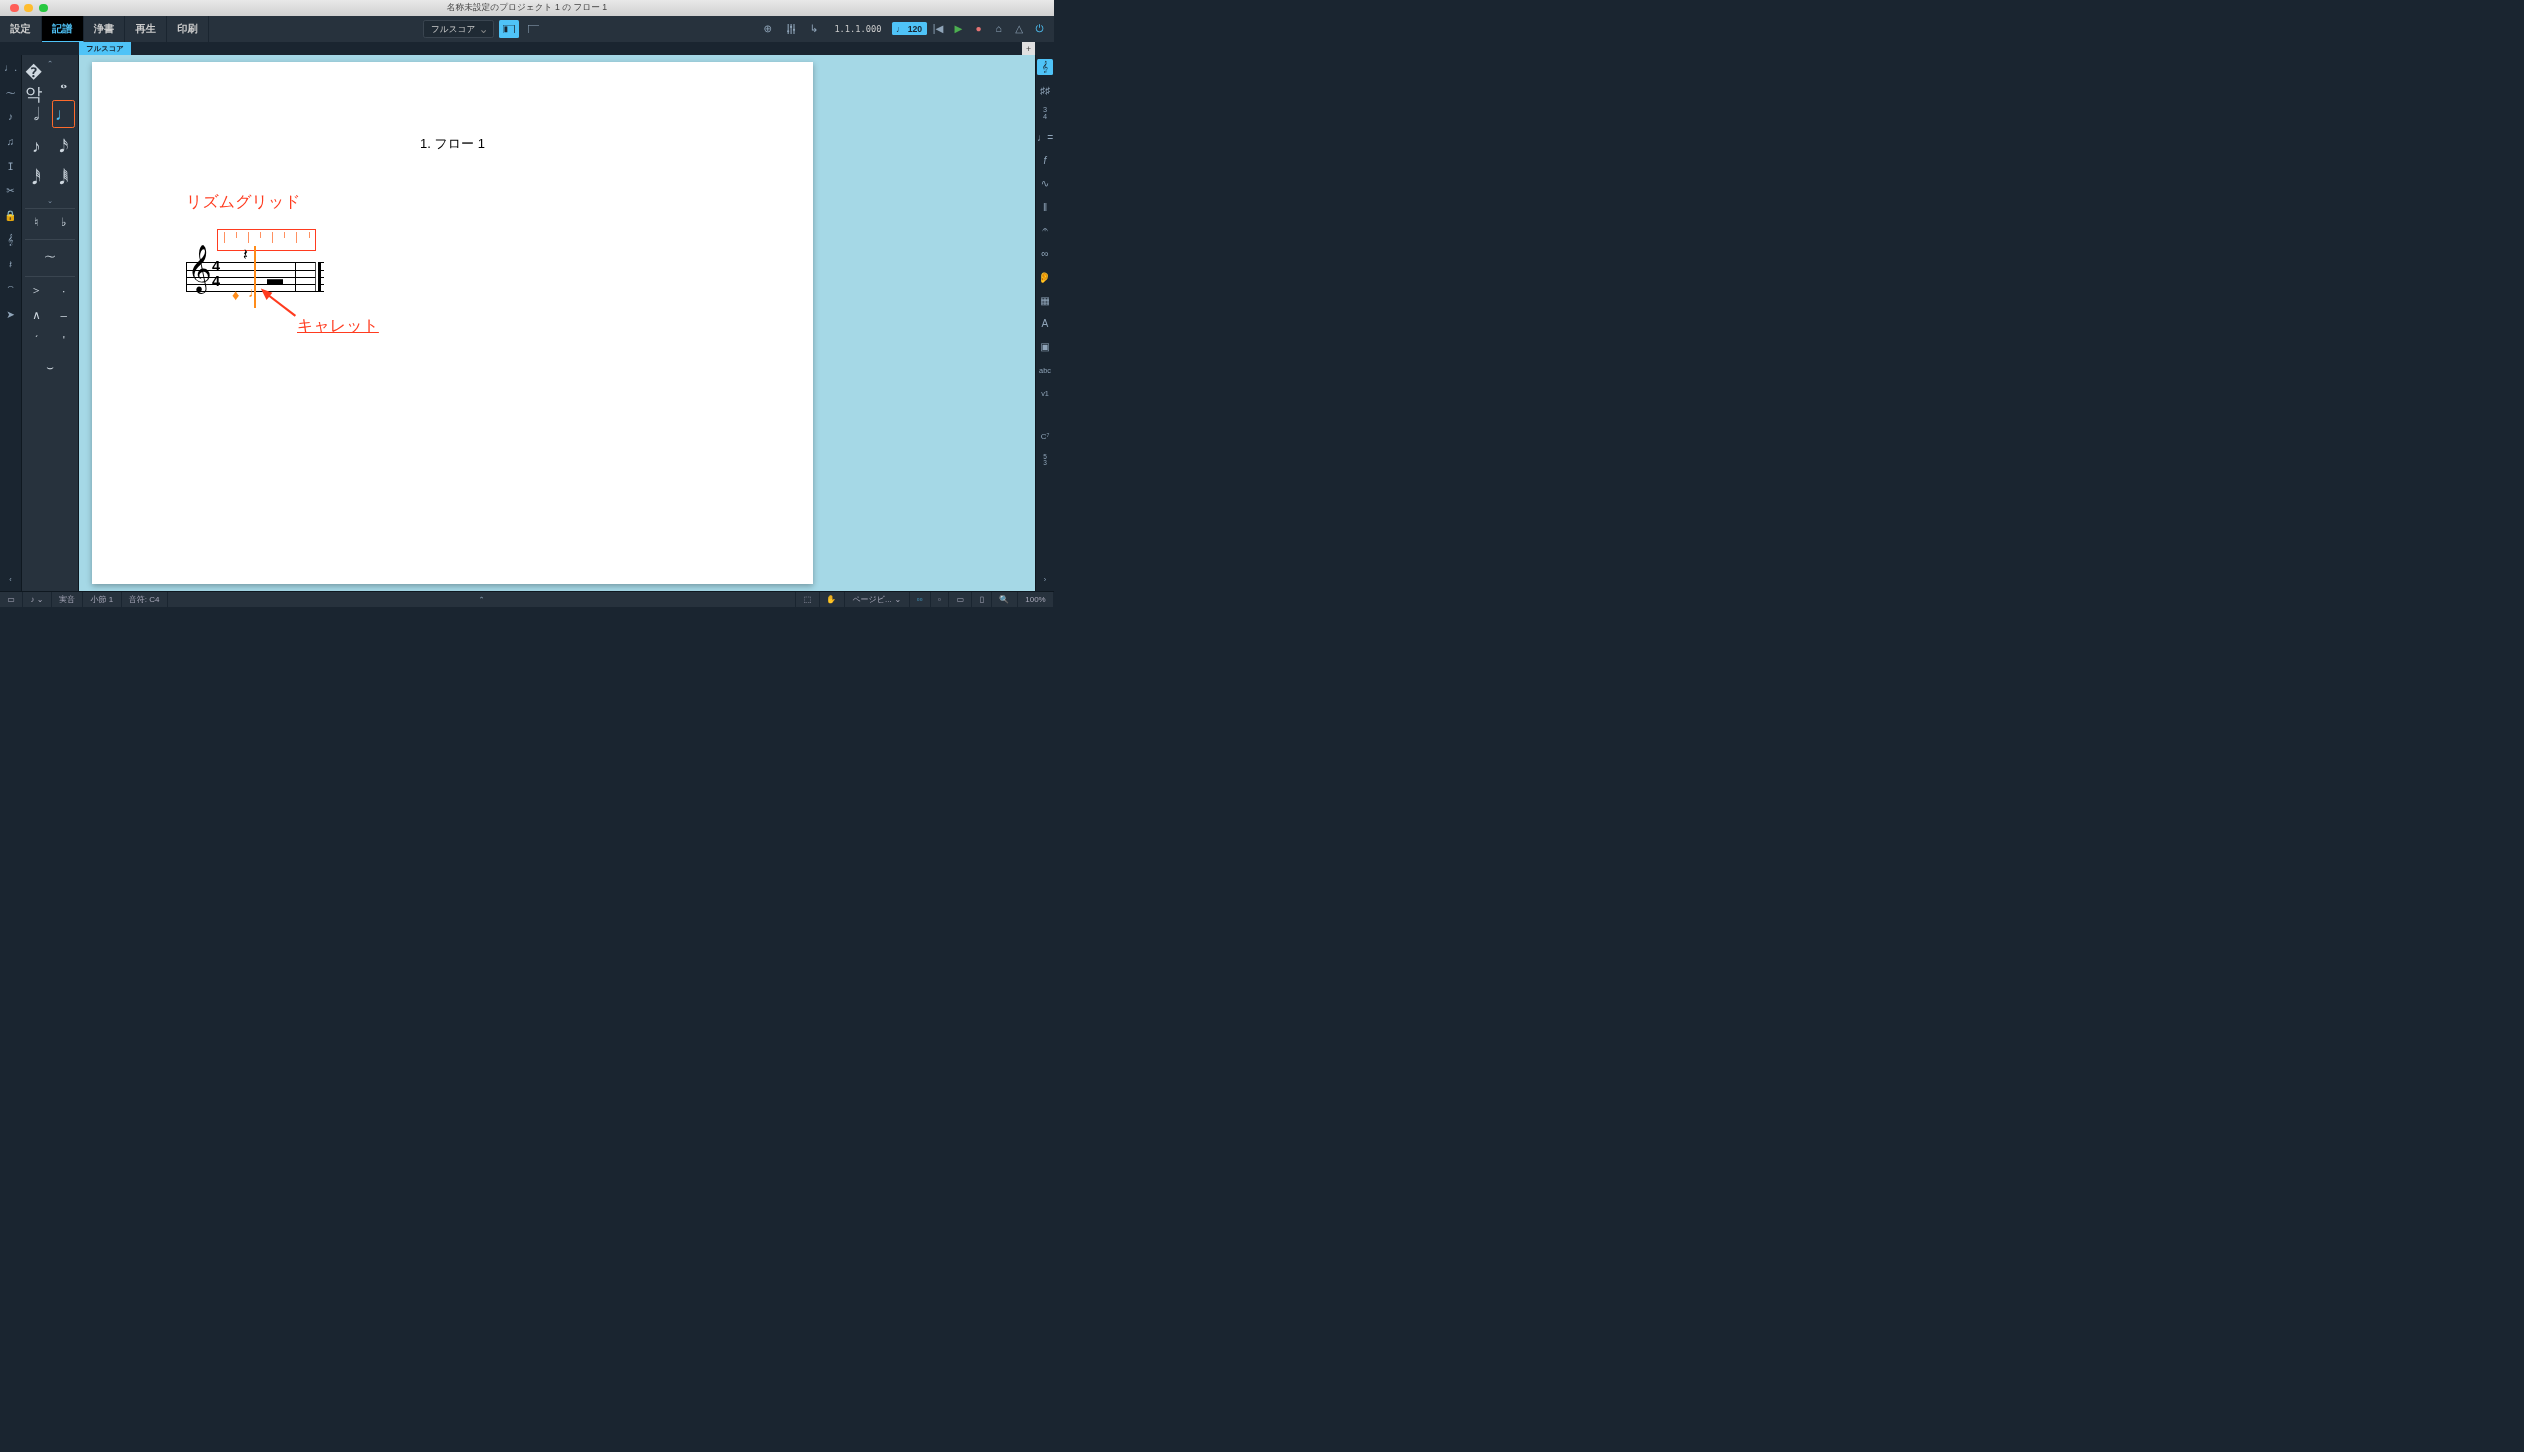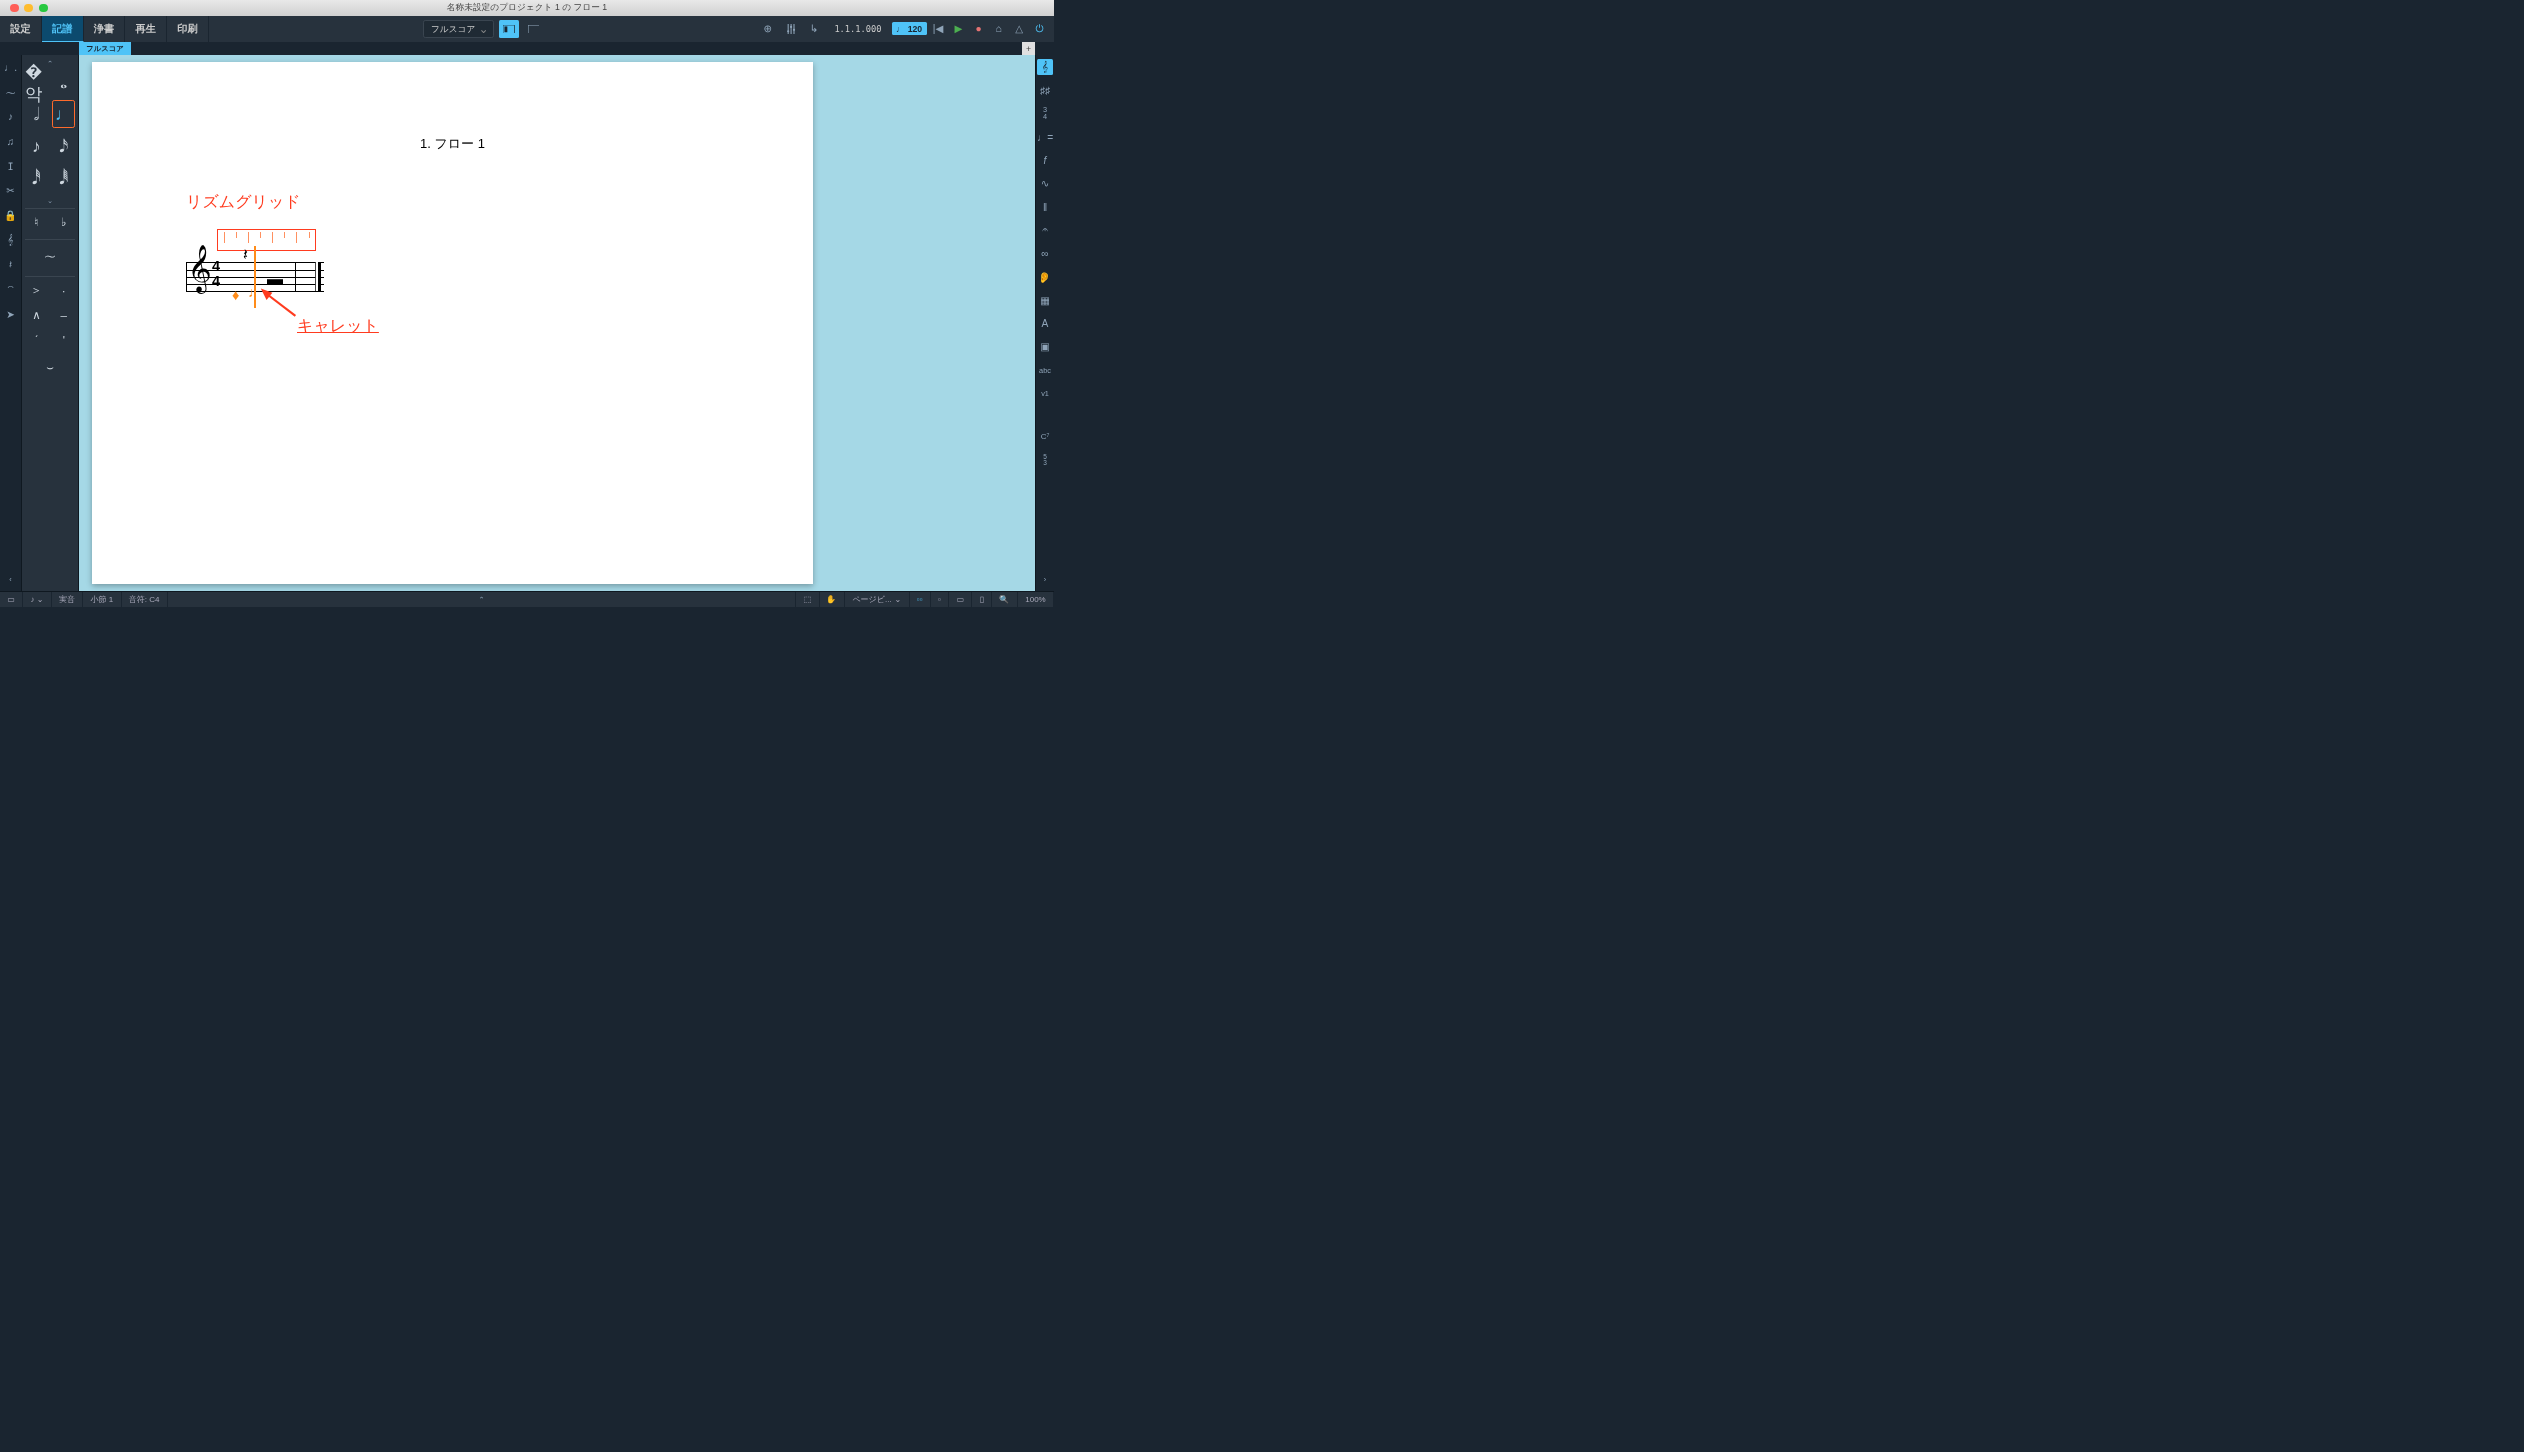--- a/index.html
+++ b/index.html
@@ -11,21 +11,21 @@
   .traffic-light { width: 8.7px; height: 8.7px; border-radius: 50%; }
   .traffic-light.red { background: #ff5f57; }
   .traffic-light.yellow { background: #febc2e; }
   .traffic-light.green { background: #28c840; }
   .title-text { position: absolute; left: 50%; transform: translateX(-50%); font-size: 8.7px; color: #444; }
 
   
   .main-toolbar { height: 26px; background: #27323d; display: flex; align-items: center; }
   .mode-tabs { display: flex; height: 100%; }
   .mode-tab { padding: 0 10.2px; display: flex; align-items: center; font-size: 10.2px; color: #ccc; cursor: pointer; border-right: 0.7px solid #1a2530; font-weight: bold; }
-  .mode-tab.active { color: #4fc3f7; border-bottom: 1.5px solid #4fc3f7; background: #0c4a6e; }
+  .mode-tab.active { color: #4fc3f7; border-bottom: 1.5px solid #4fc3f7; background: #000000; }
   .toolbar-center { flex: 1; display: flex; justify-content: center; align-items: center; gap: 4.4px; }
   .layout-select { background: #1f2a34; border: 0.7px solid #3a4550; color: #ccc; font-size: 8.7px; padding: 2.9px 17.4px 2.9px 7.3px; border-radius: 2.2px; appearance: none; position: relative; }
   .select-wrap { position: relative; }
   .select-wrap::after { content: "⌄"; position: absolute; right: 5.8px; top: 1.5px; color: #888; pointer-events: none; }
   .tool-icon-btn { width: 20.3px; height: 17.4px; display: flex; align-items: center; justify-content: center; color: #8fa4b8; cursor: pointer; border-radius: 1.5px; font-size: 10.2px; }
   .tool-icon-btn.active { background: #4fc3f7; color: #1a2530; }
   .toolbar-right { display: flex; align-items: center; gap: 2.9px; padding-right: 5.8px; }
   .transport-display { color: #ccc; font-size: 8.7px; padding: 0 7.3px; font-family: monospace; }
   .tempo-box { display: flex; align-items: center; background: #4fc3f7; color: #1a2530; padding: 1.5px 4.4px; border-radius: 1.5px; font-size: 8.7px; font-weight: bold; }
   .tempo-box .note-sym { margin-right: 2.9px; }

